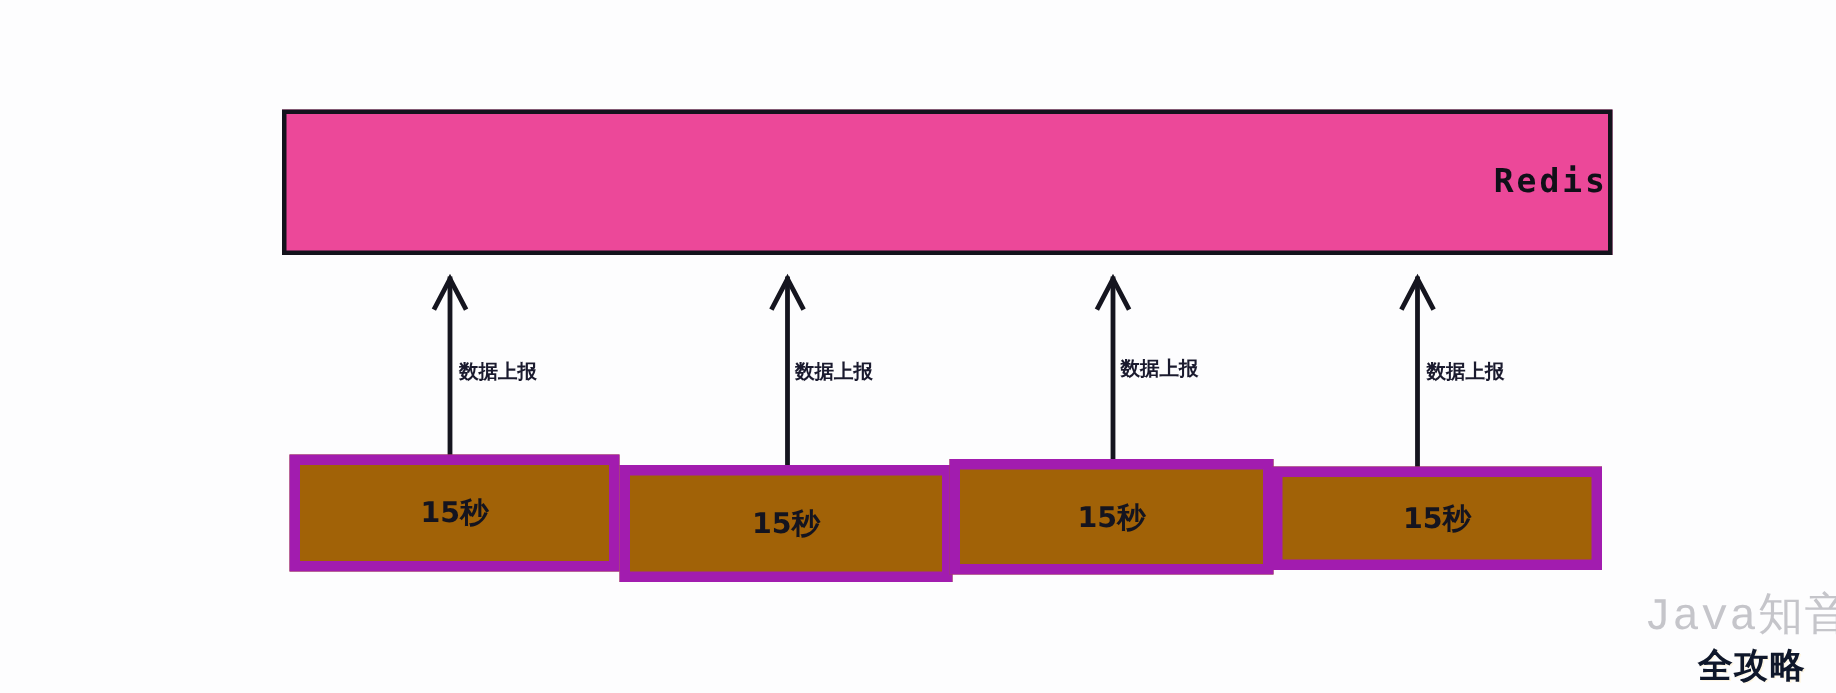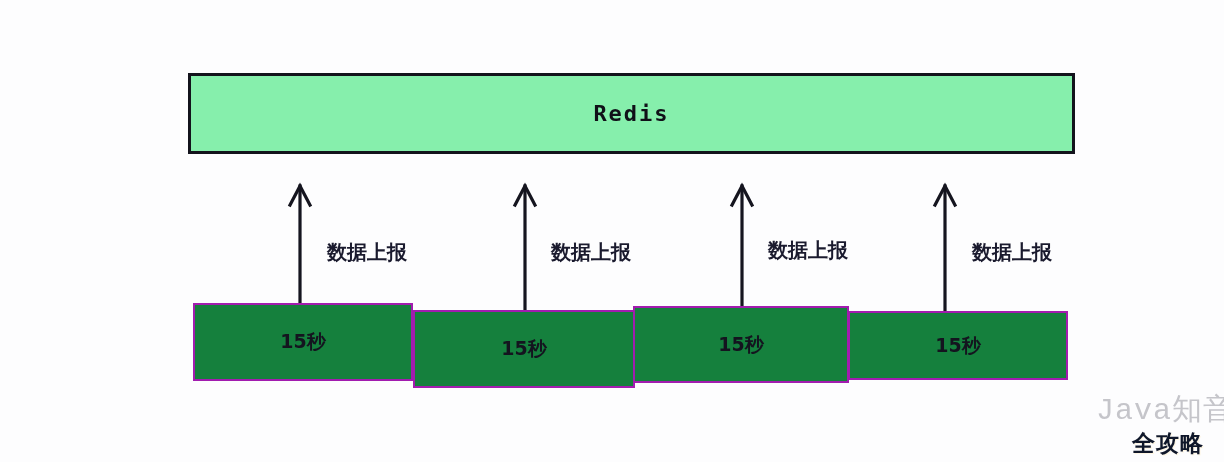--- a/index.html
+++ b/index.html
@@ -15,27 +15,27 @@
     overflow: hidden;
     font-family: "Liberation Sans", "DejaVu Sans", sans-serif;
   }
 
   
   .redis-box {
     position: absolute;
     left: 188px;
     top: 73px;
     width: 887px;
-    height: 81px;
-    background: #86efac;
+    height: 97px;
+    background: #ec4899;
     border: 3px solid #13131c;
     box-sizing: border-box;
     display: flex;
     align-items: center;
-    justify-content: center;
+    justify-content: flex-end;
   }
   .redis-label {
     font-family: "DejaVu Sans Mono", "Liberation Mono", monospace;
     font-size: 22px;
     font-weight: 700;
     letter-spacing: 2px;
     color: #101018;
     user-select: none;
   }
 
@@ -46,33 +46,32 @@
     top: 0;
     width: 1224px;
     height: 462px;
     pointer-events: none;
   }
 
   
   .flow-label {
     position: absolute;
     font-family: "DejaVu Sans", "Liberation Sans", sans-serif;
-    font-size: 20px;
+    font-size: 13px;
     font-weight: 700;
     color: #1a1a2e;
     white-space: nowrap;
     user-select: none;
-    margin-left: 21px;
   }
 
   
   .interval-box {
     position: absolute;
-    background: #15803d;
-    border: 2px solid #a21caf;
+    background: #a16207;
+    border: 7px solid #a21caf;
     box-sizing: border-box;
     display: flex;
     align-items: center;
     justify-content: center;
   }
   .interval-label {
     font-family: "DejaVu Sans", "Liberation Sans", sans-serif;
     font-size: 19px;
     font-weight: 700;
     color: #14141f;

